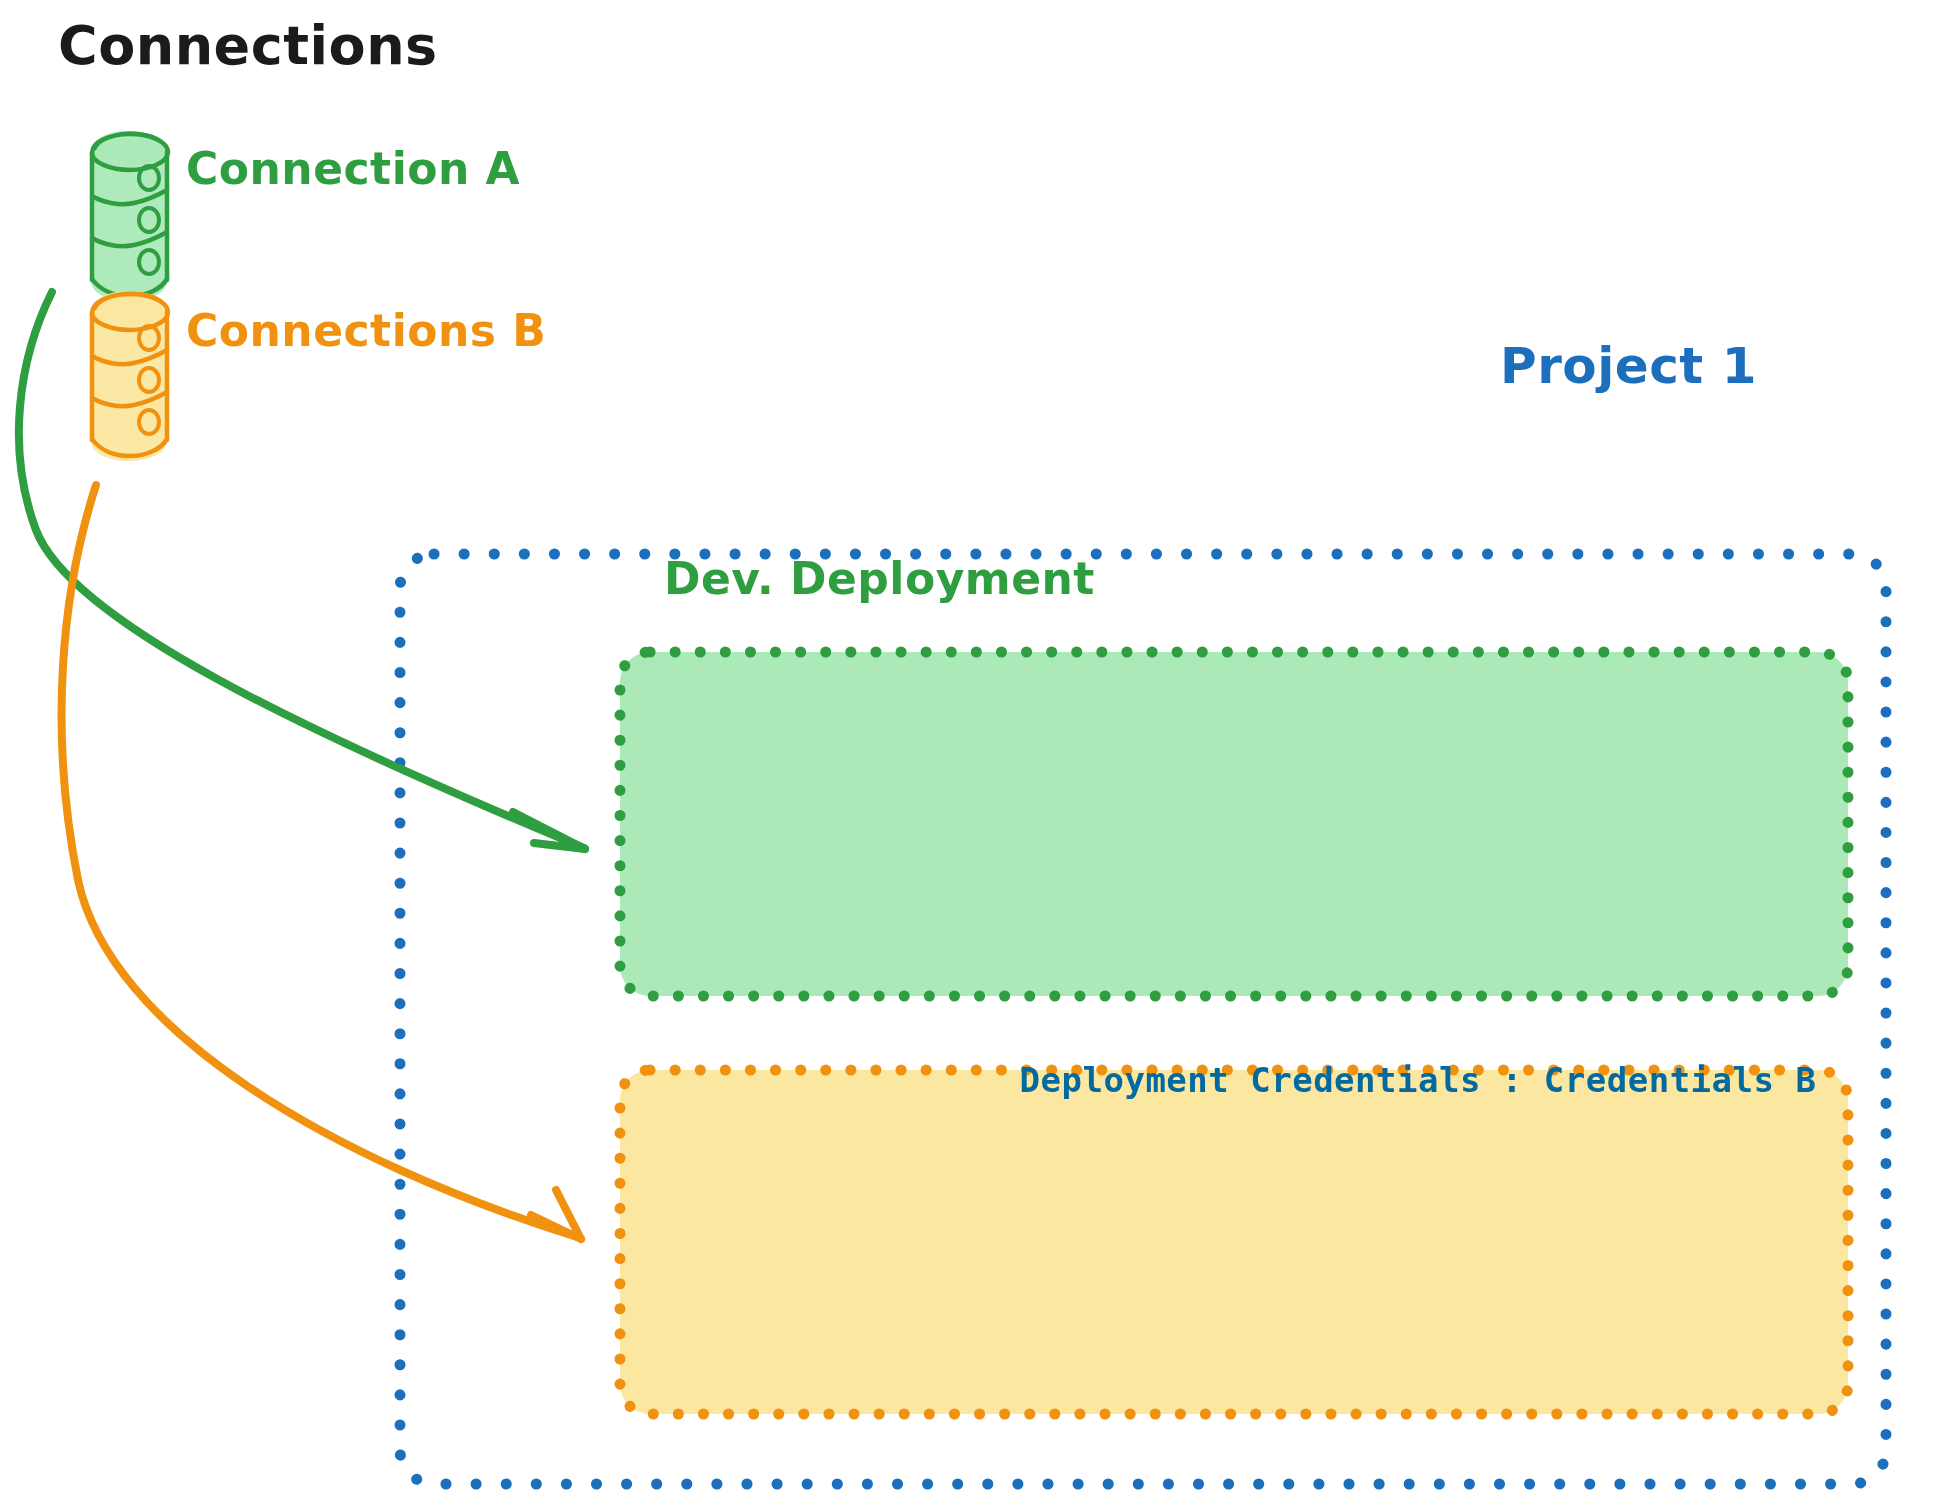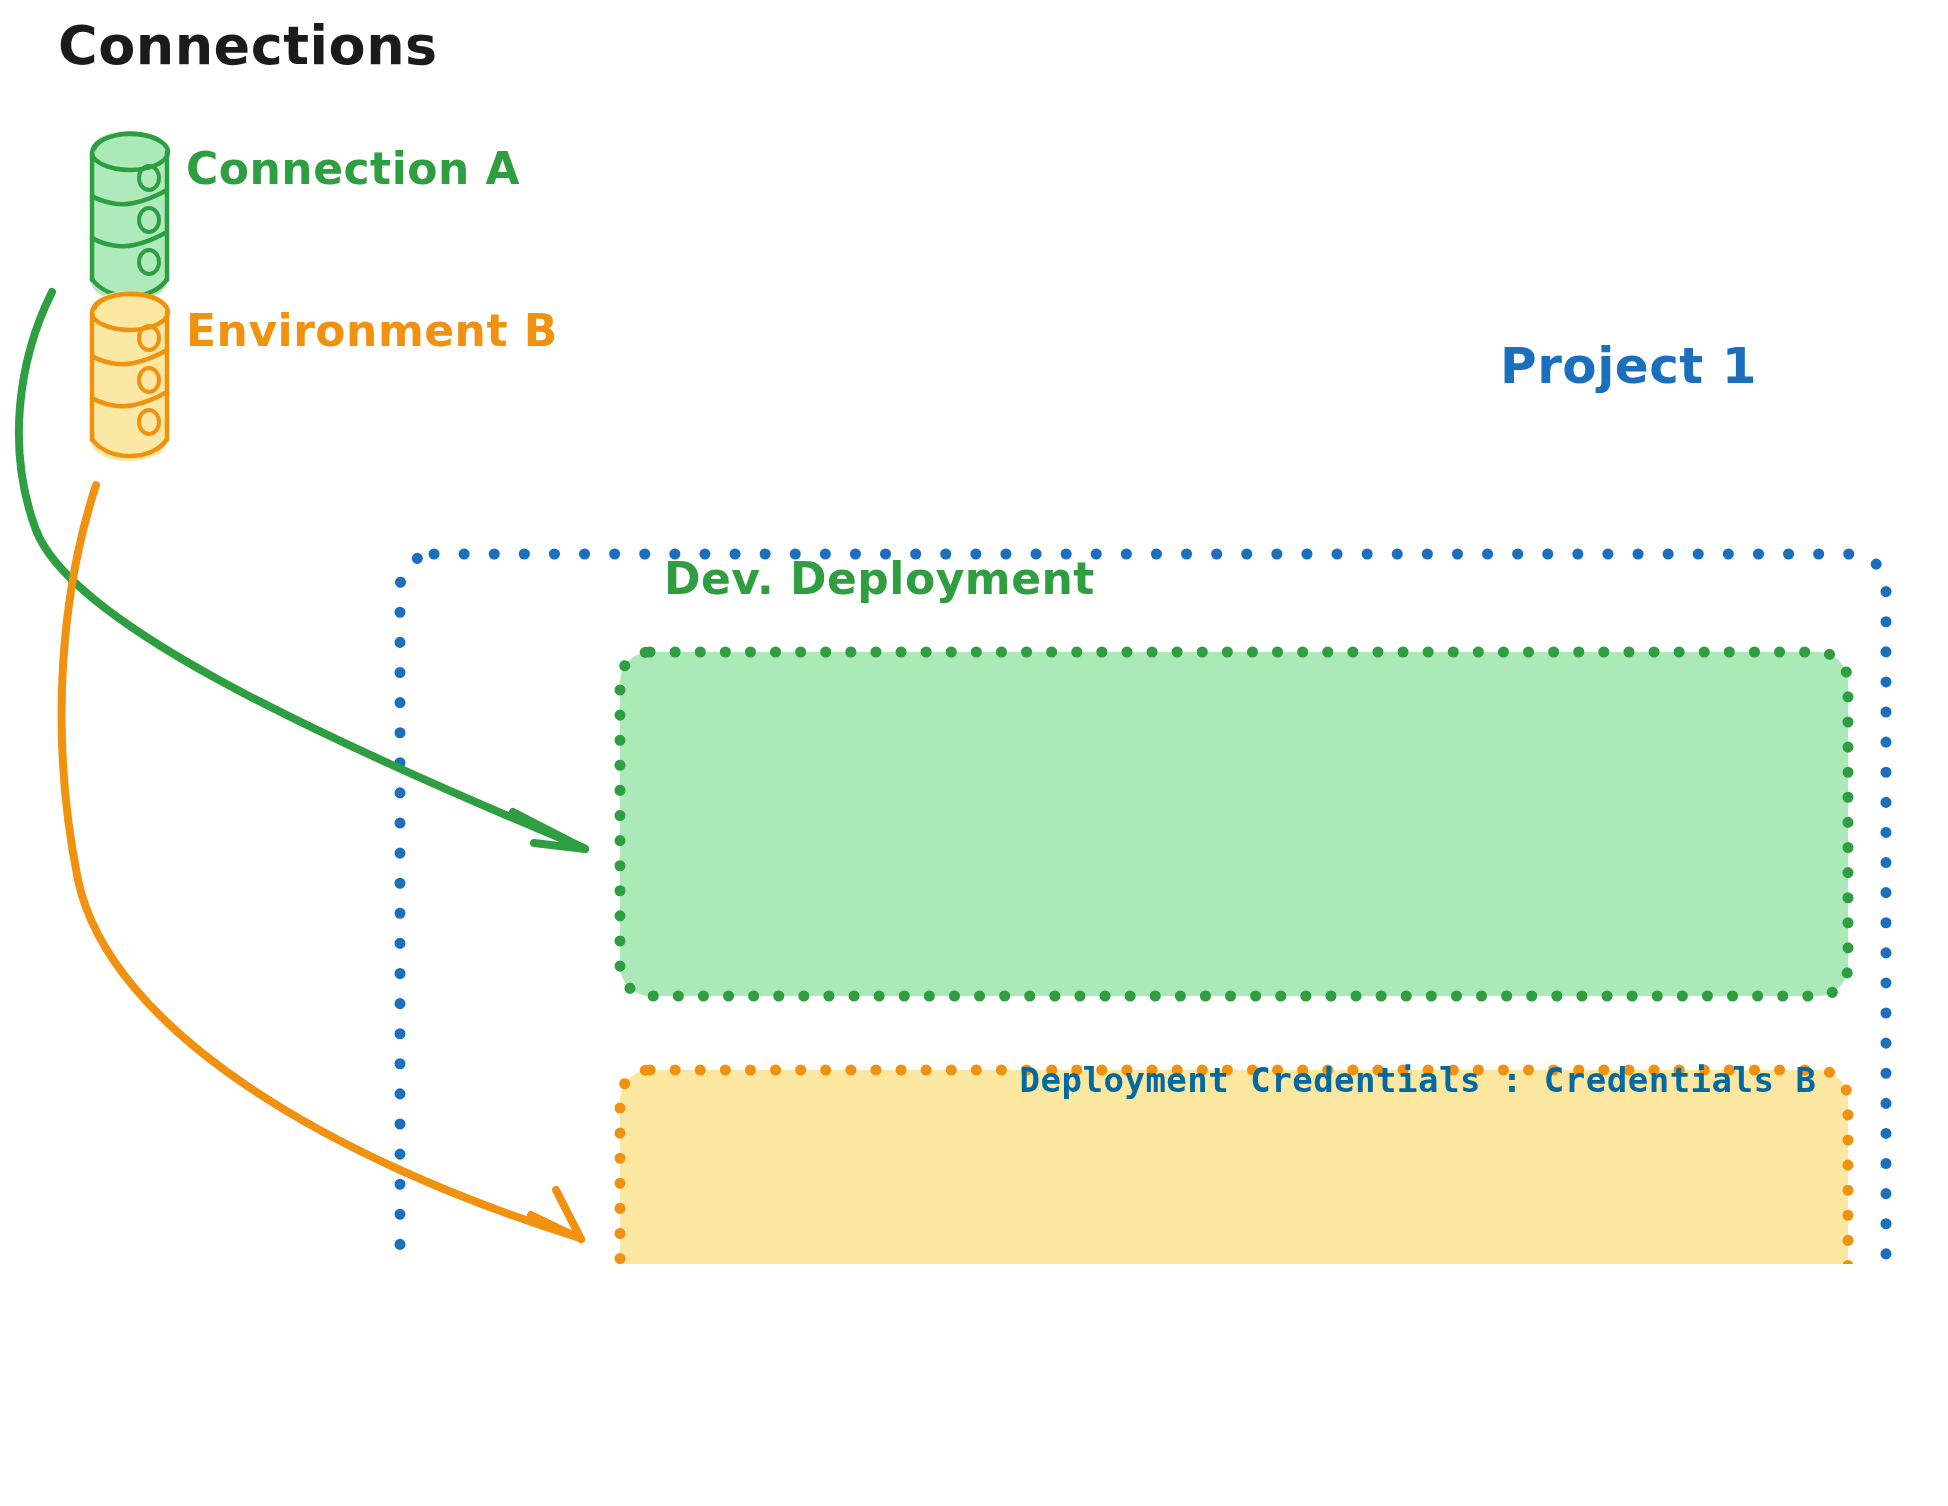--- a/index.html
+++ b/index.html
@@ -6,21 +6,21 @@
     margin: 0;
     padding: 0;
     background: #ffffff;
   }
   body {
     font-family: "DejaVu Sans", sans-serif;
   }
   #canvas {
     position: relative;
     width: 1948px;
-    height: 1264px;
+    height: 1506px;
     background: #ffffff;
     overflow: hidden;
   }
   #canvas > svg.layer {
     position: absolute;
     left: 0;
     top: 0;
     width: 1948px;
     height: 1506px;
   }
@@ -146,21 +146,21 @@
       <path d="M556 1190 L581 1239" fill="none" stroke="#f0920f" stroke-width="8" stroke-linecap="round"></path>
       <path d="M531 1215 L581 1239" fill="none" stroke="#f0920f" stroke-width="8" stroke-linecap="round"></path>
     </g>
 
   </svg>
 
   <div class="abs hand" id="title-connections">Connections</div>
 
   <div class="abs hand" id="label-connection-a">Connection A</div>
 
-  <div class="abs hand" id="label-connection-b">Environment B</div>
+  <div class="abs hand" id="label-connection-b">Connections B</div>
 
   <div class="abs hand" id="label-project-title">Project 1</div>
 
   <div class="abs hand" id="label-dev-title">Dev. Deployment</div>
 
 
 
   <div class="abs mono" id="label-prod-credentials">Deployment Credentials : Credentials B</div>
 
 </div>

